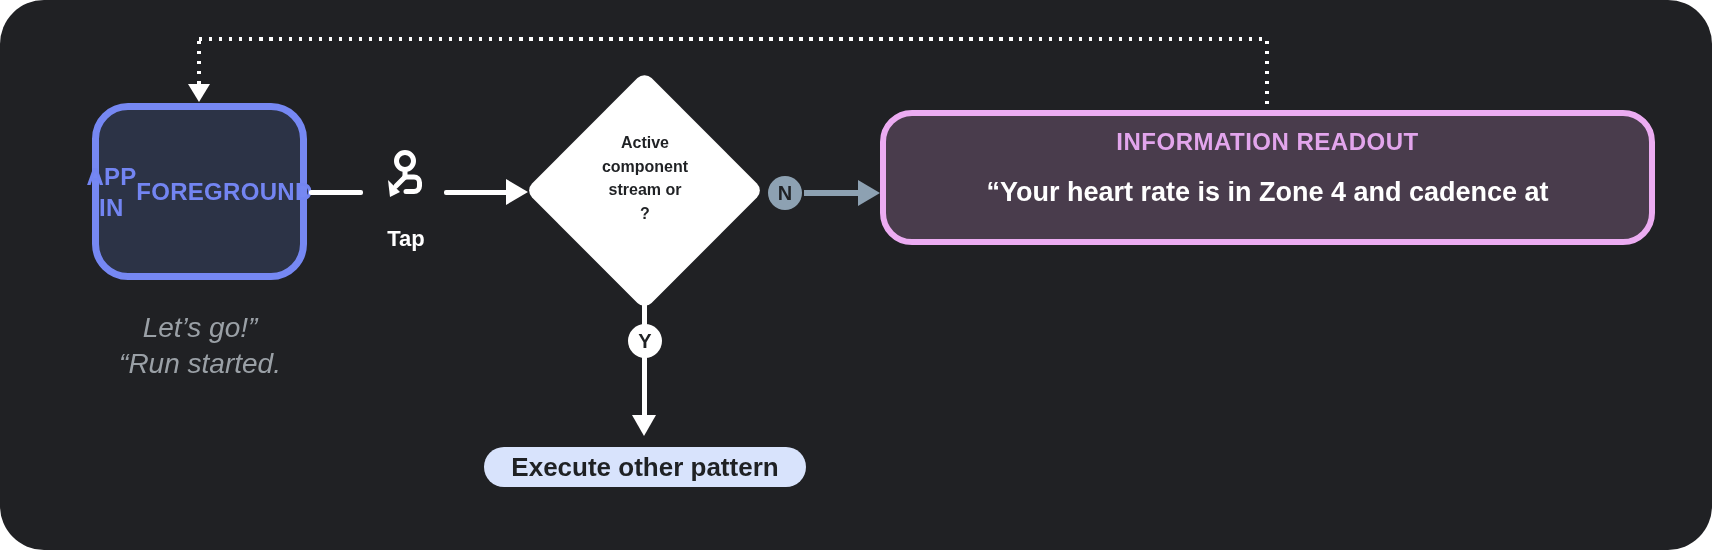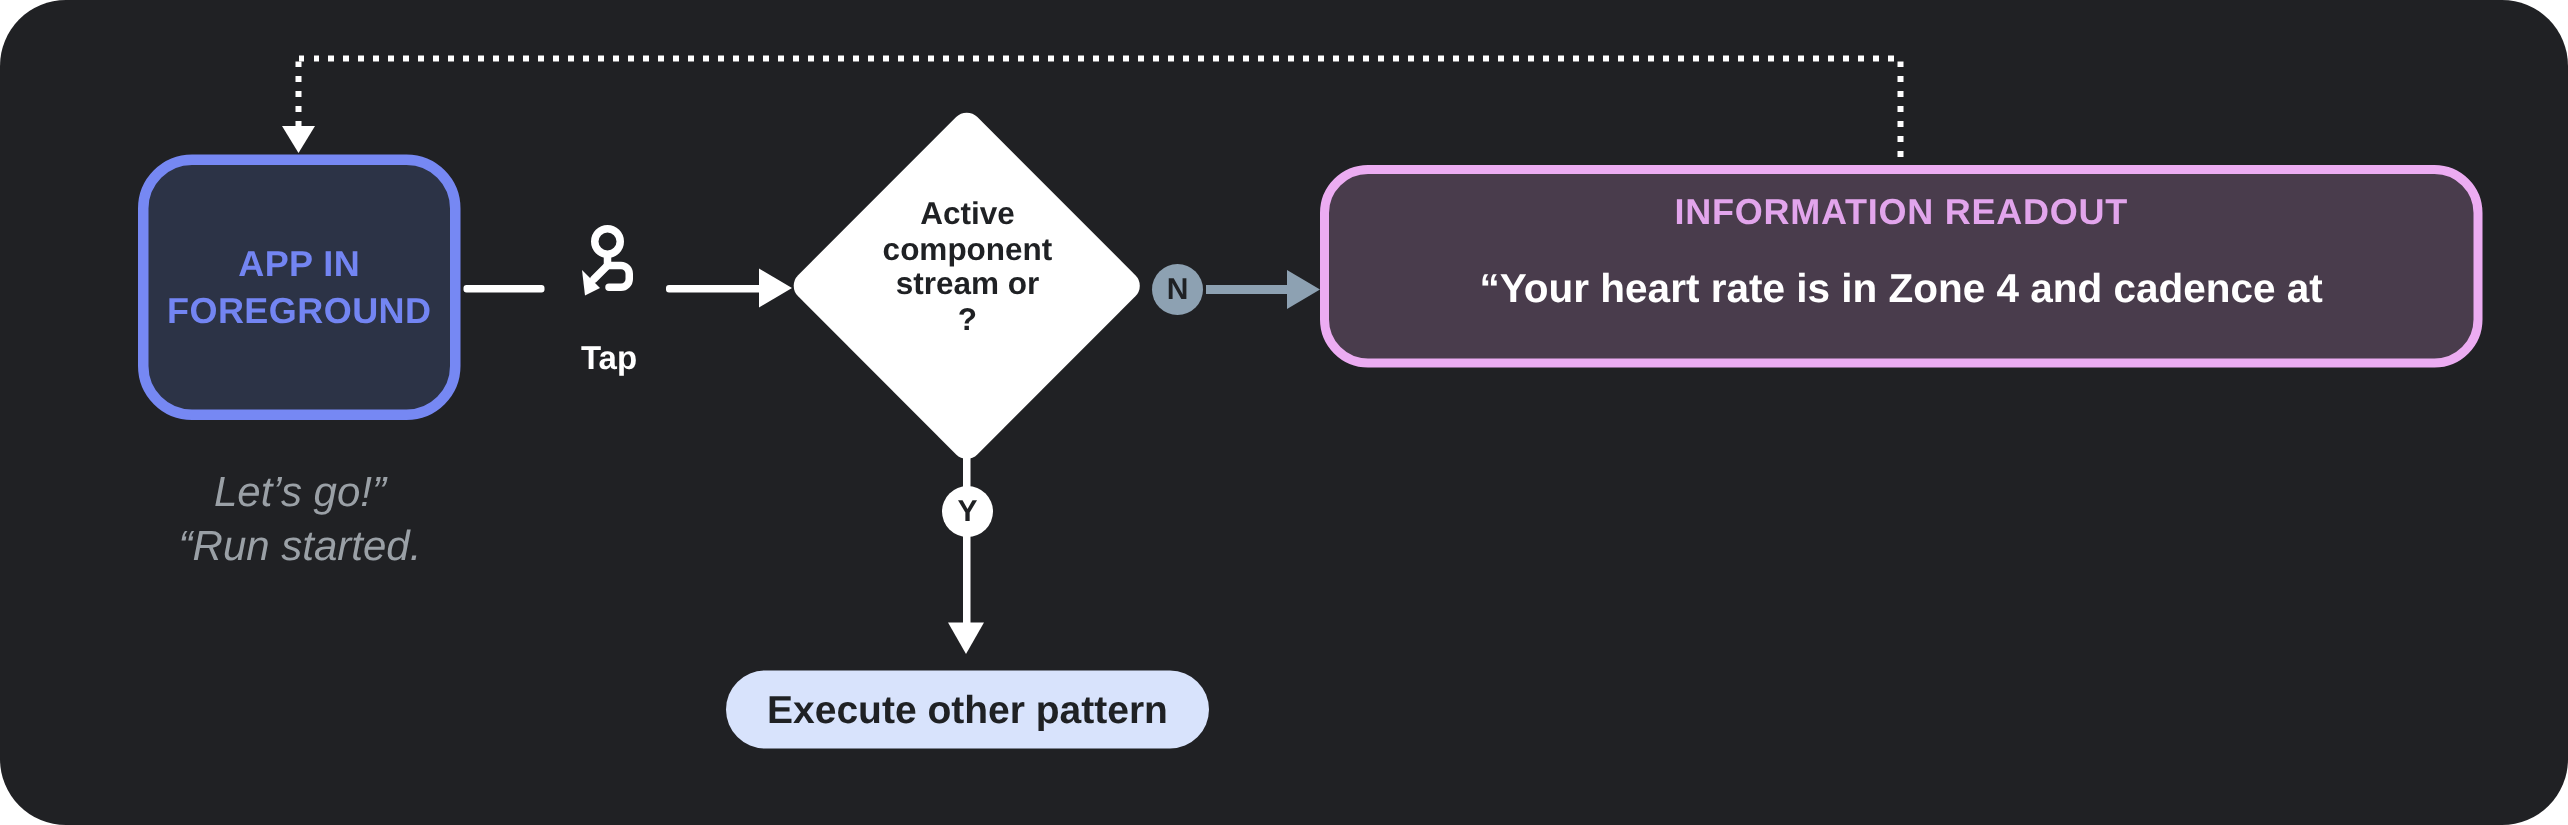--- a/index.html
+++ b/index.html
@@ -34,21 +34,21 @@
     border-top: 18px solid var(--white,#fff);
   }
 
   
   .app-box {
     position: absolute; left: 92px; top: 103px;
     width: 215px; height: 177px;
     background: var(--app_fill,#2C3346);
     border: 7px solid var(--app_border,#7688F3);
     border-radius: 36px;
-    display: flex; flex-direction: column; align-items: center; justify-content: center;
+    display: flex; flex-direction: row; align-items: center; justify-content: center;
     color: var(--app_text,#7385F2);
     font-weight: bold; font-size: 24px; line-height: 31px;
     letter-spacing: 0.3px; text-align: center;
   }
   .app-quote {
     position: absolute; left: 40px; top: 310px; width: 320px;
     text-align: center;
     color: var(--muted_text,#9AA0A6);
     font-style: italic; font-size: 28px; line-height: 36px;
   }
@@ -75,21 +75,21 @@
   .diamond-shape {
     position: absolute; left: 560px; top: 106px;
     width: 169px; height: 169px;
     background: var(--white,#fff);
     border-radius: 10px;
     transform: rotate(45deg);
   }
   .diamond-text {
     position: absolute; left: 545px; top: 131px; width: 200px;
     text-align: center; color: var(--dark_text,#1F2124);
-    font-weight: bold; font-size: 21px; line-height: 23.5px;
+    font-weight: bold; font-size: 16px; line-height: 23.5px;
   }
 
   
   .badge {
     position: absolute; width: 34px; height: 34px; border-radius: 50%;
     display: flex; align-items: center; justify-content: center;
     font-weight: bold; font-size: 20px; color: var(--dark_text,#1F2124);
   }
   .badge-n { left: 768px; top: 176px; background: var(--slate,#8DA1B2); }
   .badge-y { left: 628px; top: 324px; background: var(--white,#fff); }
@@ -133,21 +133,21 @@
   .info-quote {
     margin-top: 18px;
     color: var(--white,#fff);
     font-weight: bold; 
     font-size: 27px; line-height: 37px;
   }
 
   
   .pill {
     position: absolute; left: 484px; top: 447px;
-    width: 322px; height: 52px;
+    width: 322px; height: 40px;
     background: var(--pill_bg,#D8E3FC);
     border-radius: 28px;
     display: flex; align-items: center; justify-content: center;
     color: var(--dark_text,#1F2124);
     font-weight: bold; font-size: 26px;
   }
 </style>
 </head>
 <body>
 

